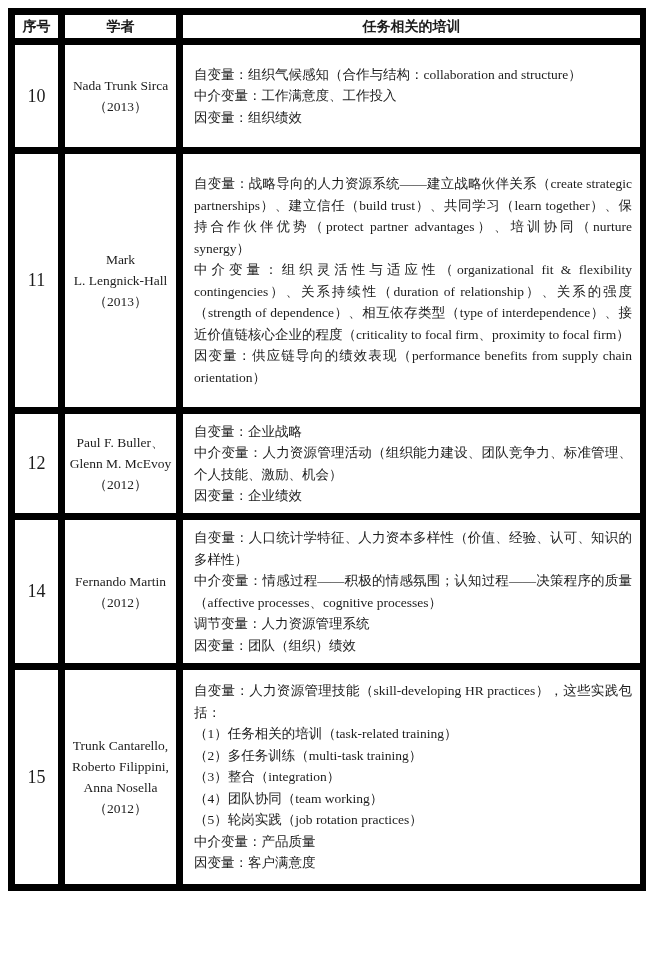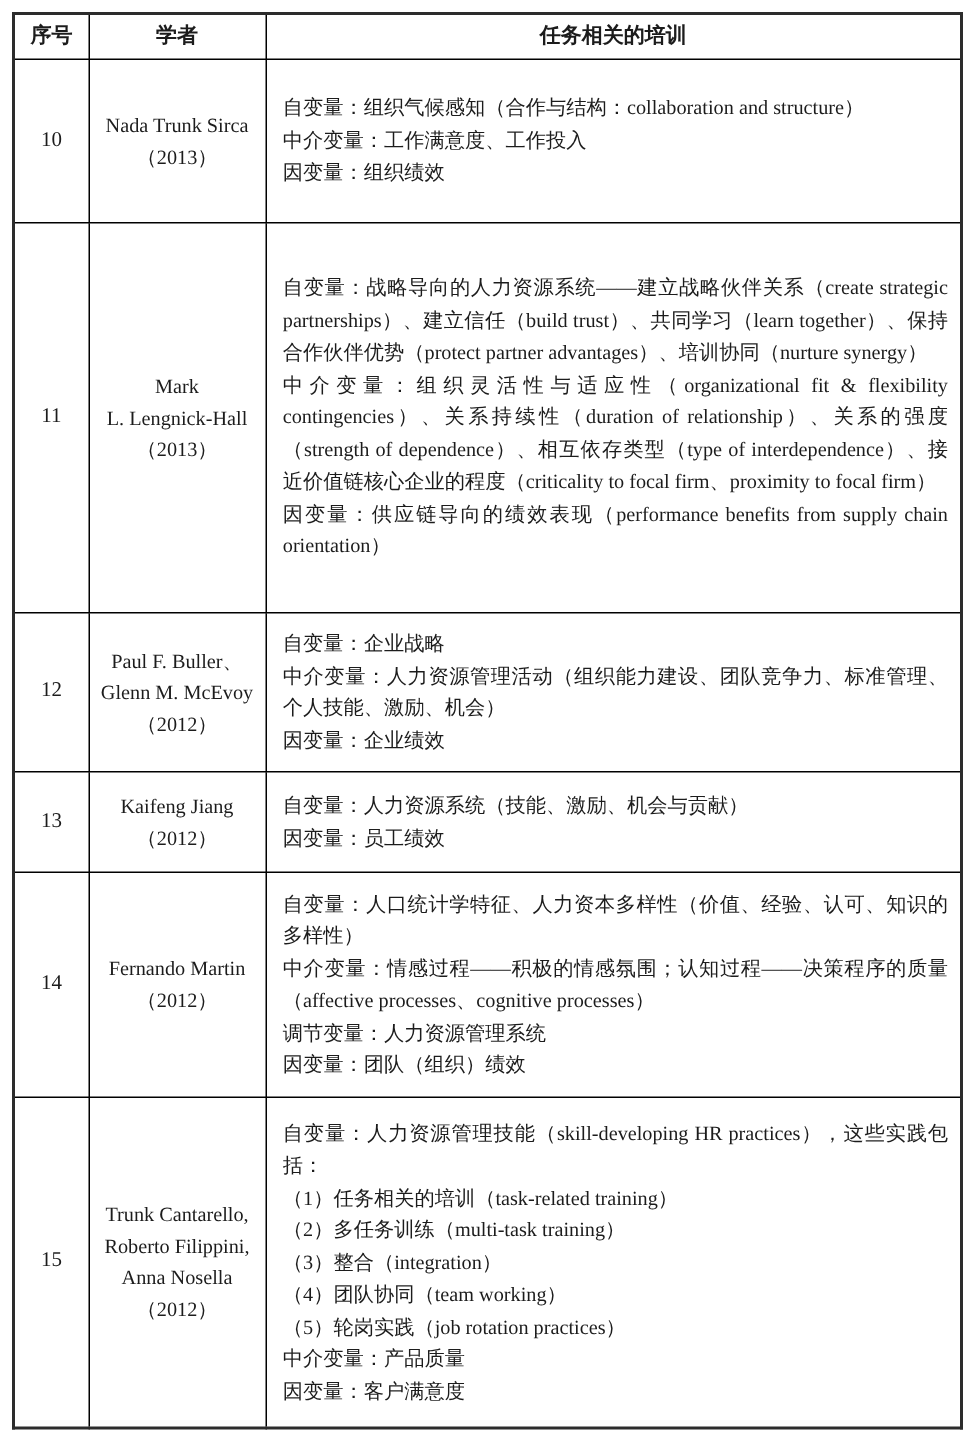--- a/index.html
+++ b/index.html
@@ -23,38 +23,38 @@
     left: 8px;
     top: 8px;
     width: 632px;
     border-collapse: collapse;
     table-layout: fixed;
     border: 2px solid #2c2c2c;
     background: #ffffff;
   }
   .ref-table th,
   .ref-table td {
-    border: 1px solid #000000;
+    border: 7px solid #000000;
     overflow: hidden;
   }
   .ref-table thead tr {
     height: 30px;
   }
   .ref-table th {
     font-family: "Liberation Sans", "DejaVu Sans", sans-serif;
     font-weight: bold;
     font-size: 14px;
     text-align: center;
     vertical-align: middle;
     padding: 0;
   }
   td.cell-no {
     text-align: center;
     vertical-align: middle;
-    font-size: 14px;
+    font-size: 18px;
     padding: 0;
   }
   td.cell-scholar {
     text-align: center;
     vertical-align: middle;
     font-size: 13.5px;
     padding: 12px 4px;
   }
   .scholar-line {
     line-height: 21px;
@@ -119,31 +119,20 @@
             <div class="scholar-line">Paul F. Buller、</div>
             <div class="scholar-line">Glenn M. McEvoy</div>
             <div class="scholar-line">（2012）</div>
           </td>
           <td class="cell-mech">
             <div class="mech-line">自变量：企业战略</div>
             <div class="mech-line">中介变量：人力资源管理活动（组织能力建设、团队竞争力、标准管理、个人技能、激励、机会）</div>
             <div class="mech-line">因变量：企业绩效</div>
           </td>
         </tr>
-        <tr style="height: 60px;">
-          <td class="cell-no">13</td>
-          <td class="cell-scholar">
-            <div class="scholar-line">Kaifeng Jiang</div>
-            <div class="scholar-line">（2012）</div>
-          </td>
-          <td class="cell-mech">
-            <div class="mech-line">自变量：人力资源系统（技能、激励、机会与贡献）</div>
-            <div class="mech-line">因变量：员工绩效</div>
-          </td>
-        </tr>
         <tr style="height: 150px;">
           <td class="cell-no">14</td>
           <td class="cell-scholar">
             <div class="scholar-line">Fernando Martin</div>
             <div class="scholar-line">（2012）</div>
           </td>
           <td class="cell-mech">
             <div class="mech-line">自变量：人口统计学特征、人力资本多样性（价值、经验、认可、知识的多样性）</div>
             <div class="mech-line">中介变量：情感过程——积极的情感氛围；认知过程——决策程序的质量（affective processes、cognitive processes）</div>
             <div class="mech-line">调节变量：人力资源管理系统</div>

